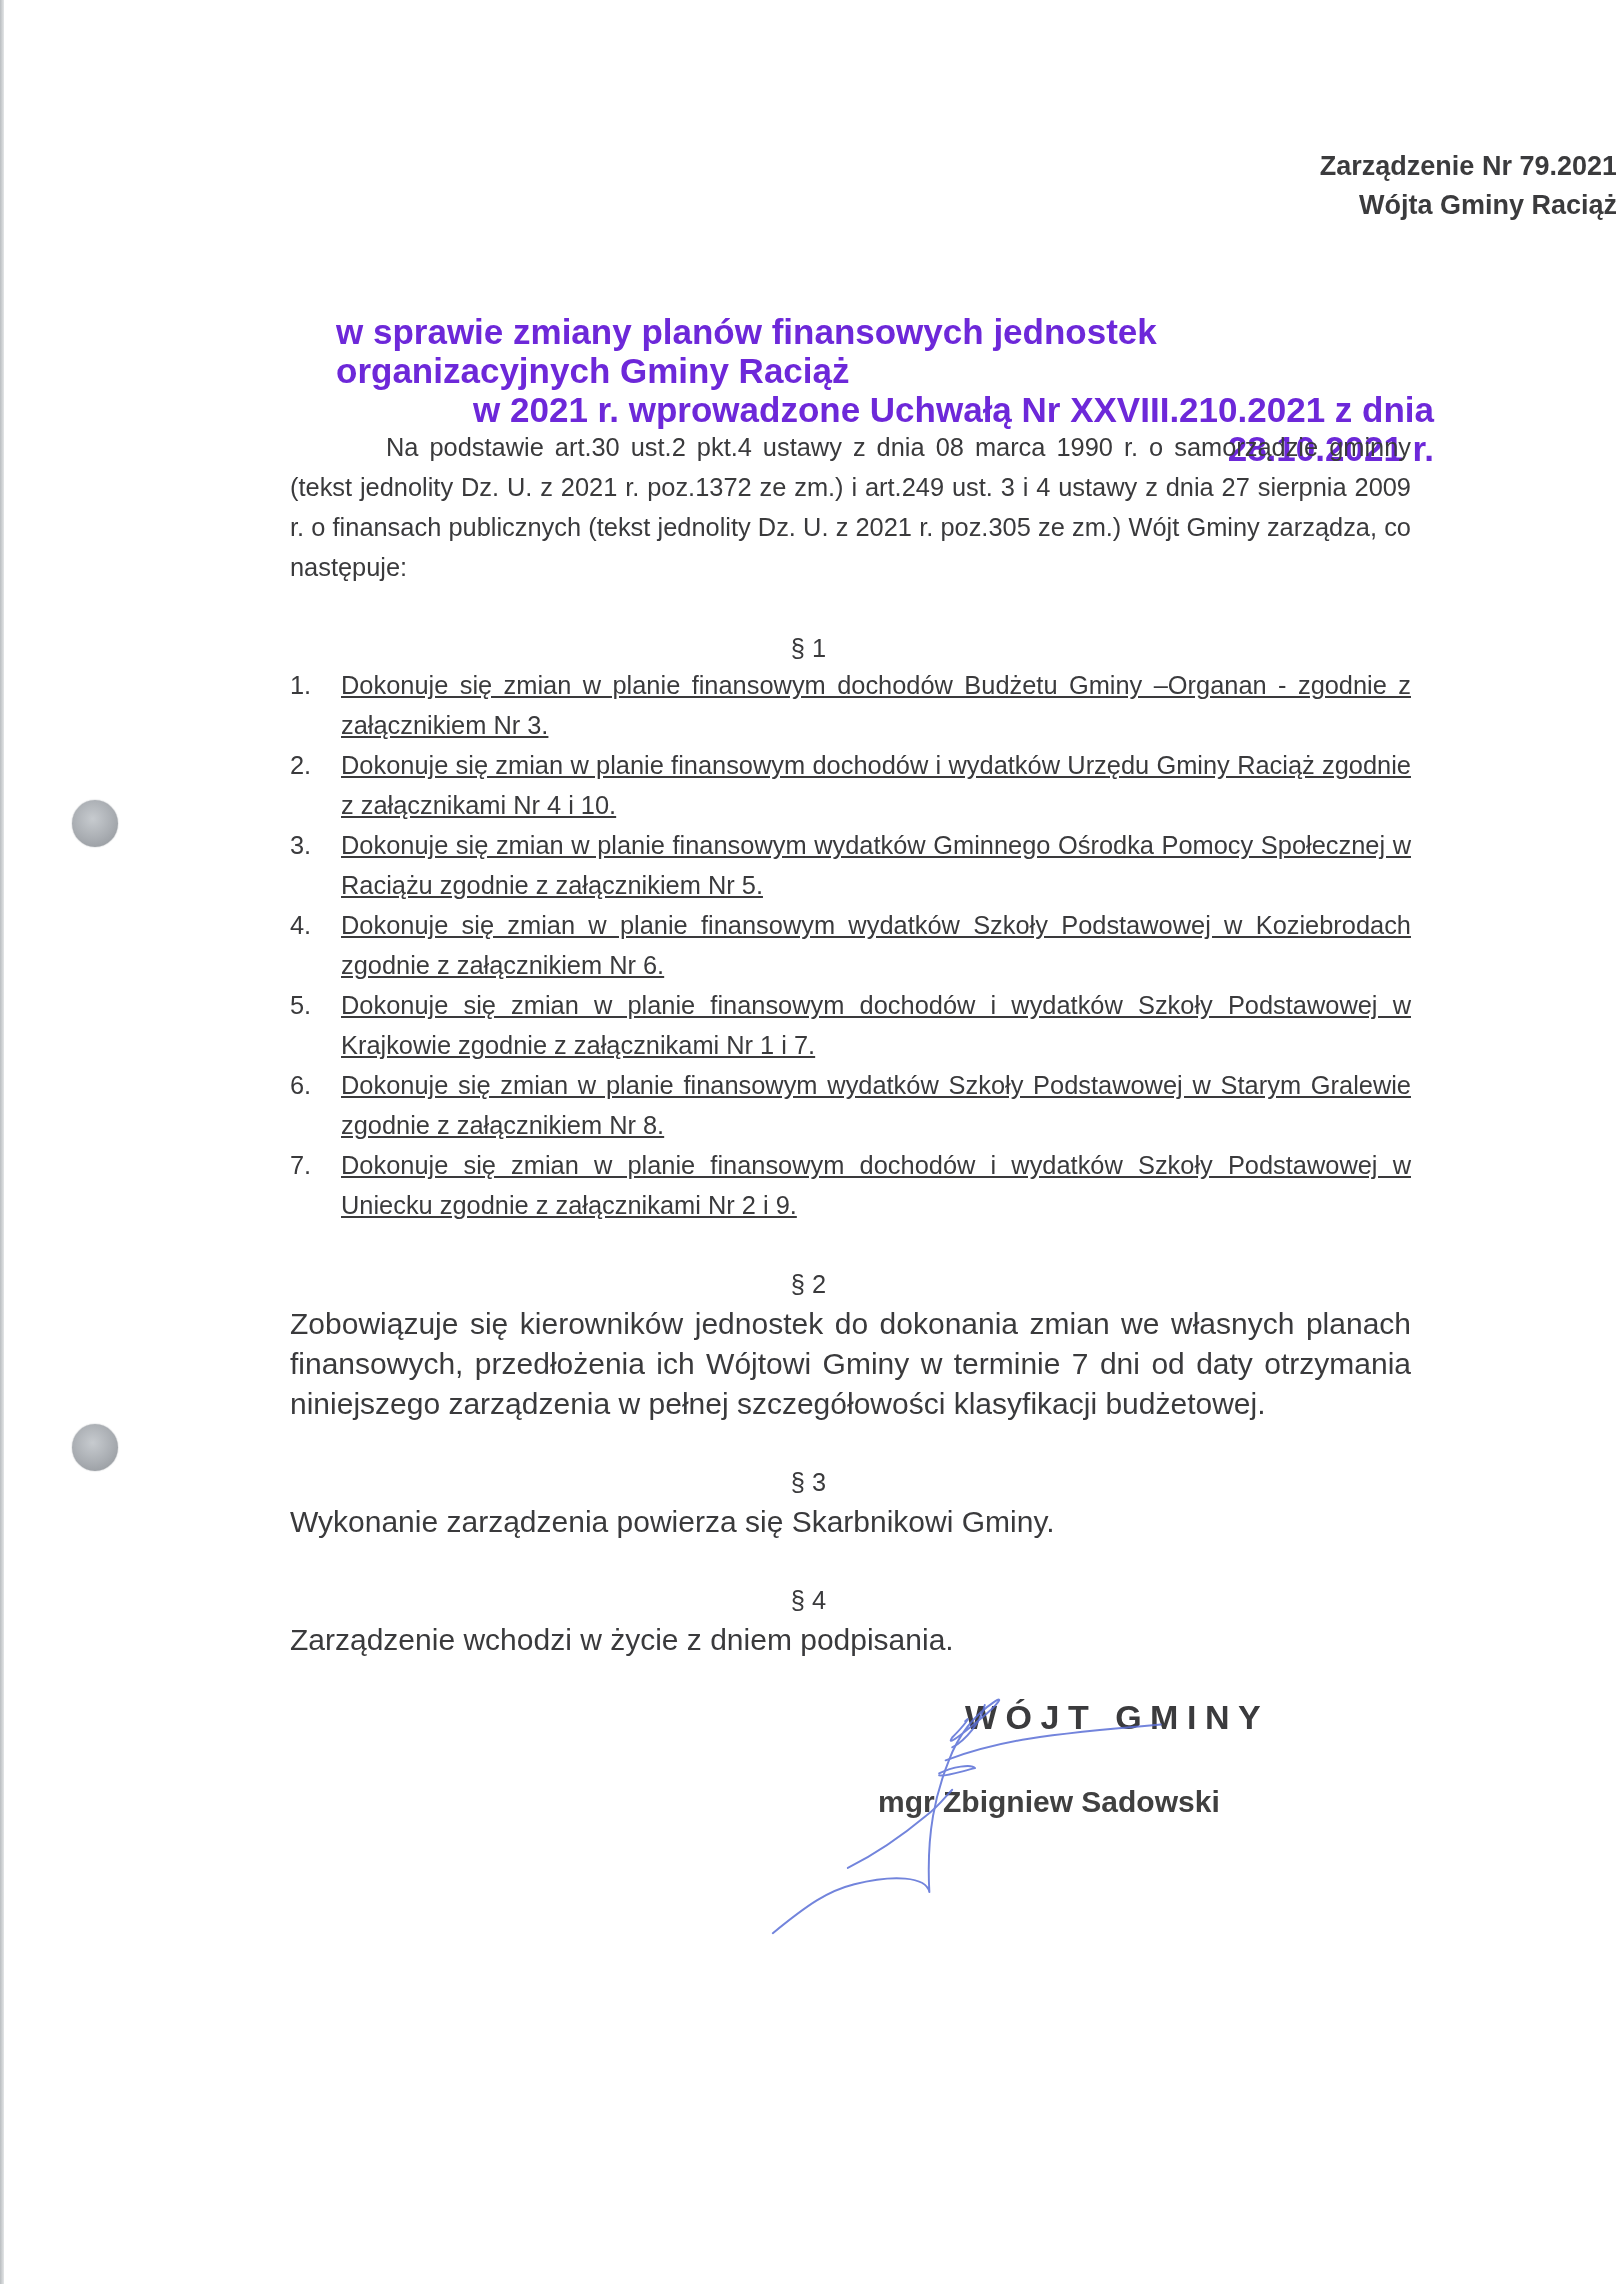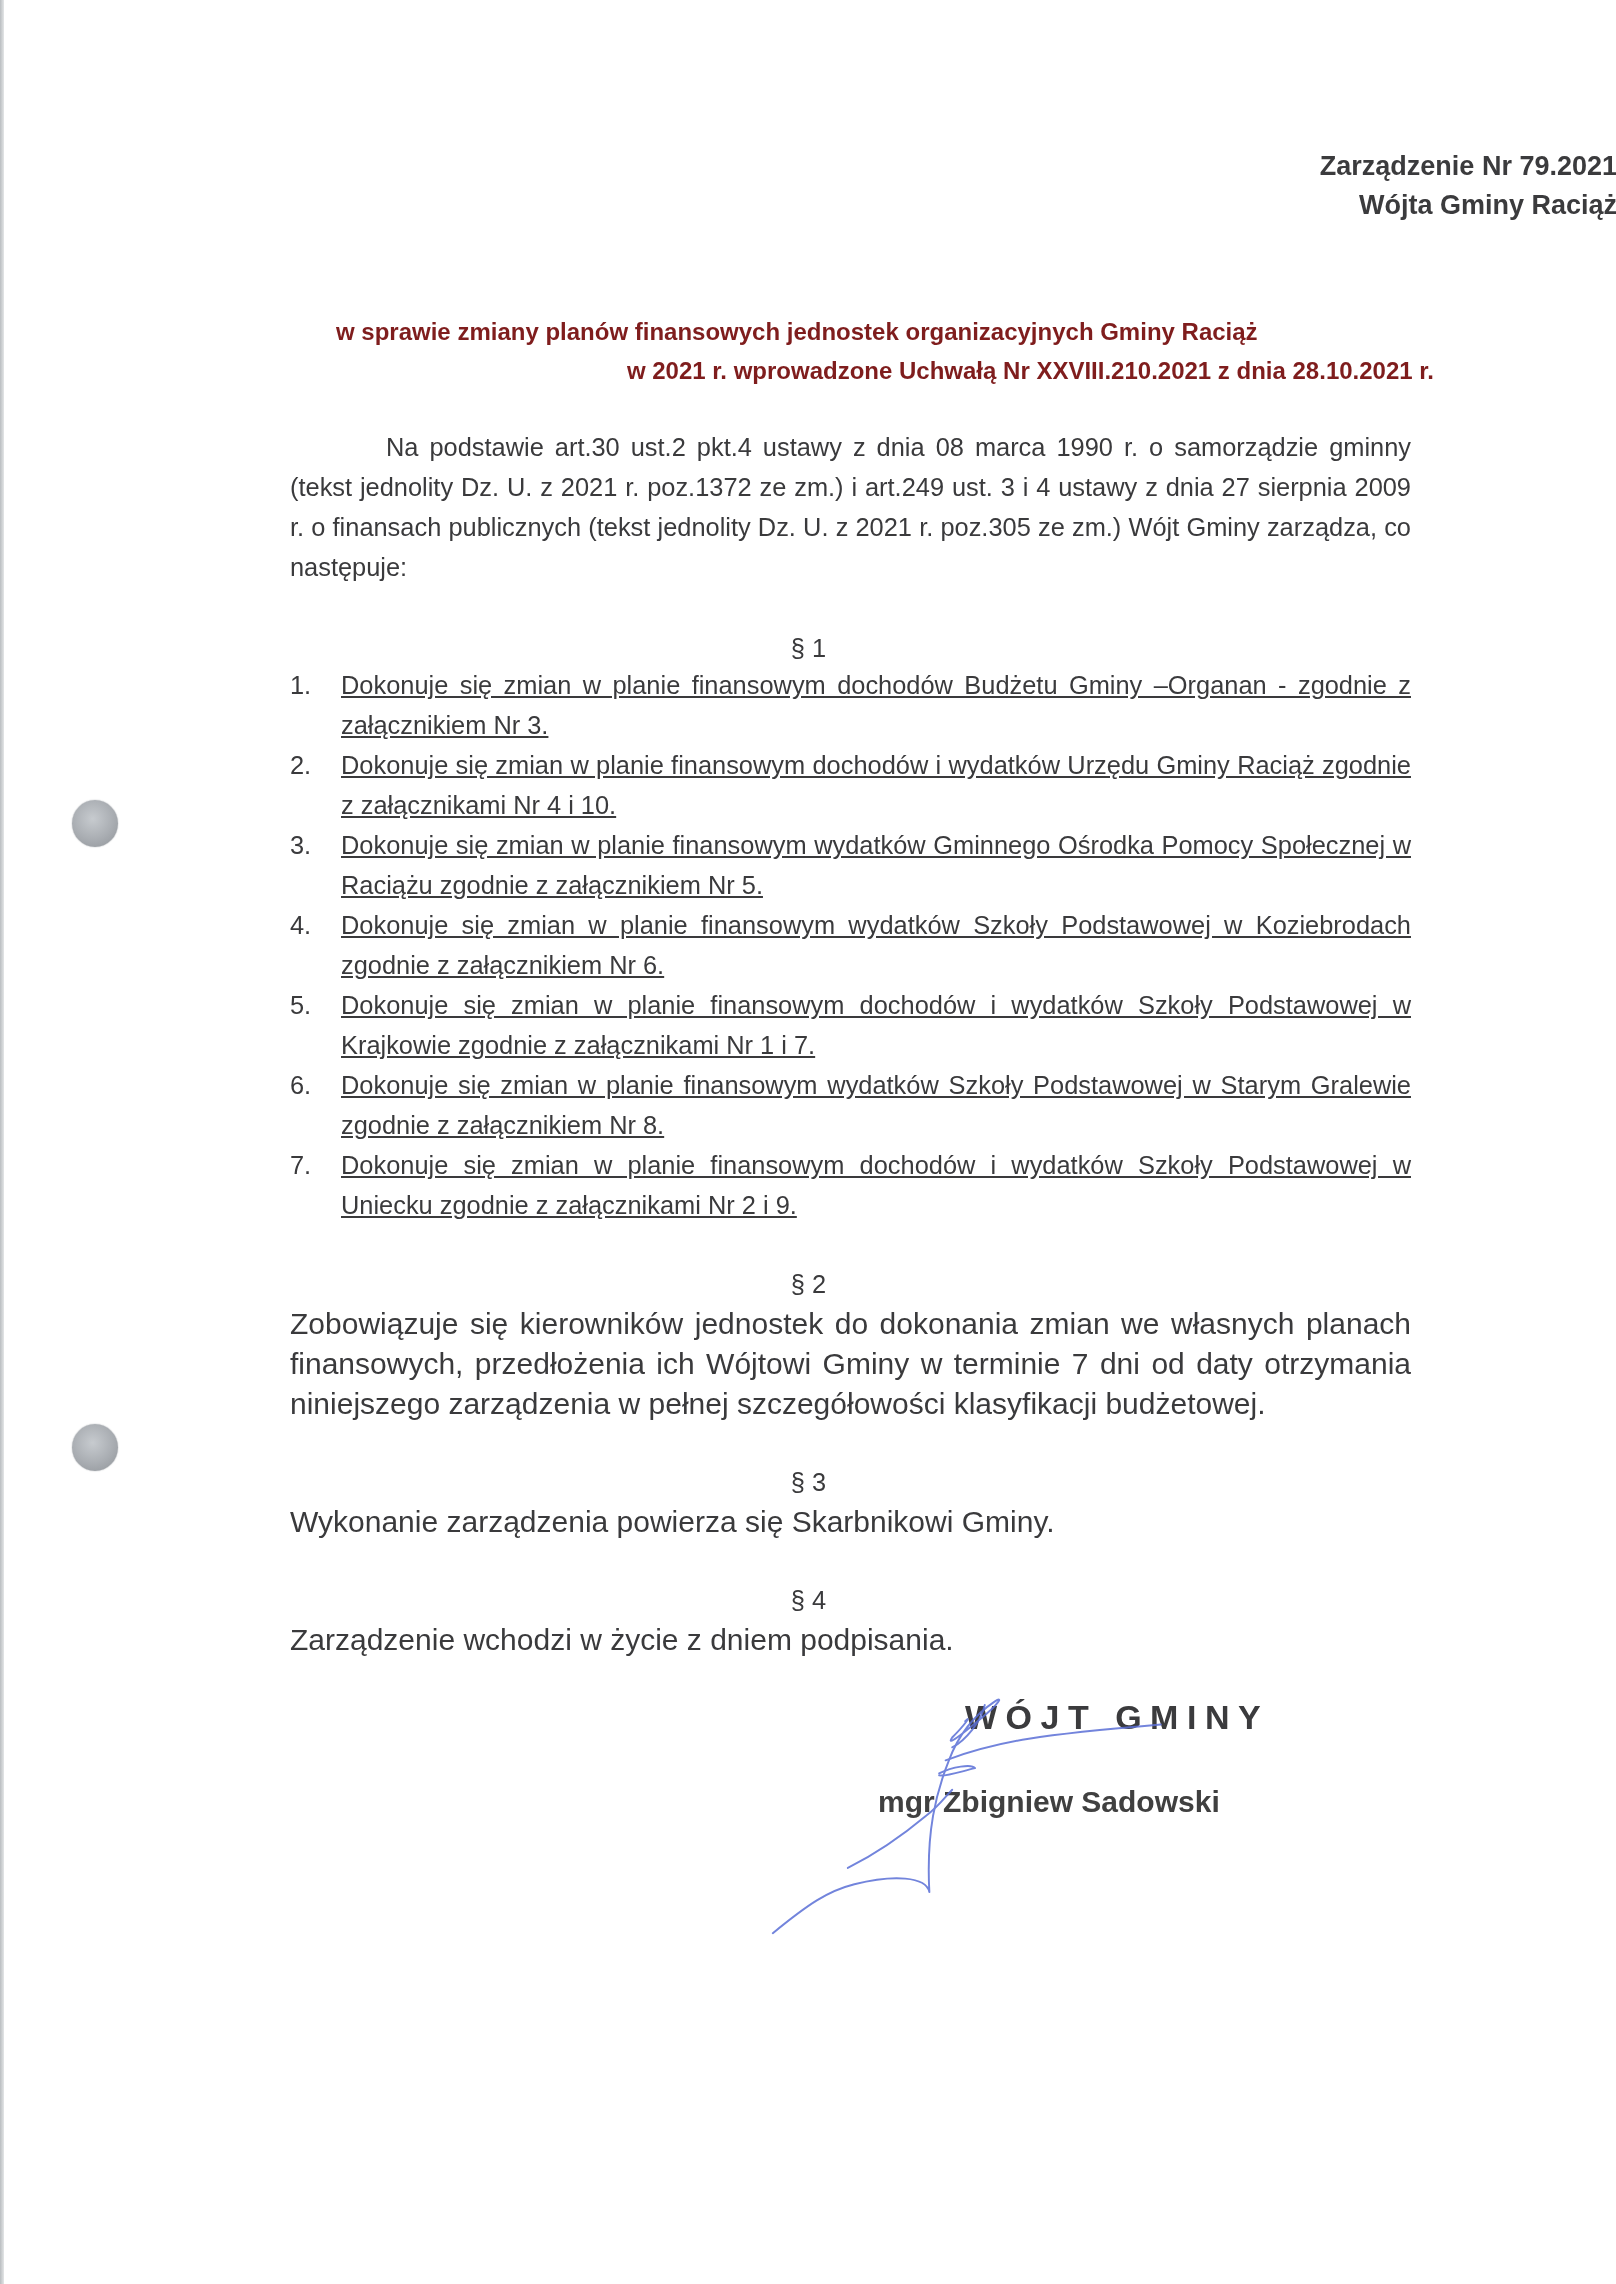--- a/index.html
+++ b/index.html
@@ -20,21 +20,21 @@
     background: radial-gradient(circle at 45% 40%, #c7cbcf 0%, #a9adb2 55%, #8f9398 100%);
     box-shadow: 0 0 1.3px #9a9ea2;
   }
   .header-block {
     position: absolute; left: 0; width: 1617px; top: 147px;
     text-align: right; font-weight: bold; font-size: 27px; line-height: 39px;
     color: #3b3b3d;
   }
   .subject {
     position: absolute; left: 313px; top: 312px; width: 1121px;
-    font-weight: bold; font-size: 24px; line-height: 39px; color: #7f1d1d;
+    font-weight: bold; font-size: 35px; line-height: 39px; color: #6d28d9;
   }
   .subject .l1 { display:block; padding-left: 23px; }
   .subject .l2 { display:block; padding-left: 0px; text-align: right; }
   .preamble {
     position: absolute; left: 290px; top: 427px; width: 1121px;
     font-size: 25.4px; line-height: 40px; text-align: justify;
     text-indent: 96px; color: #3a3a3c;
   }
   .para-mark {
     position: absolute; left: 0; width: 1617px; text-align: center;

